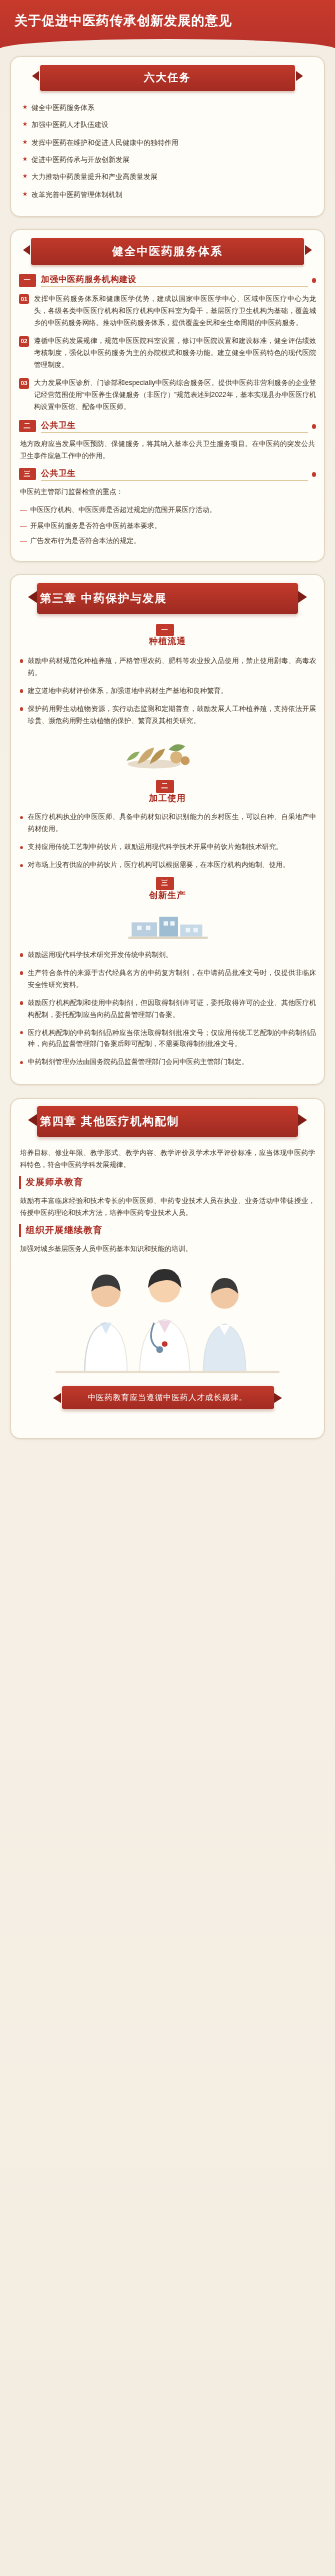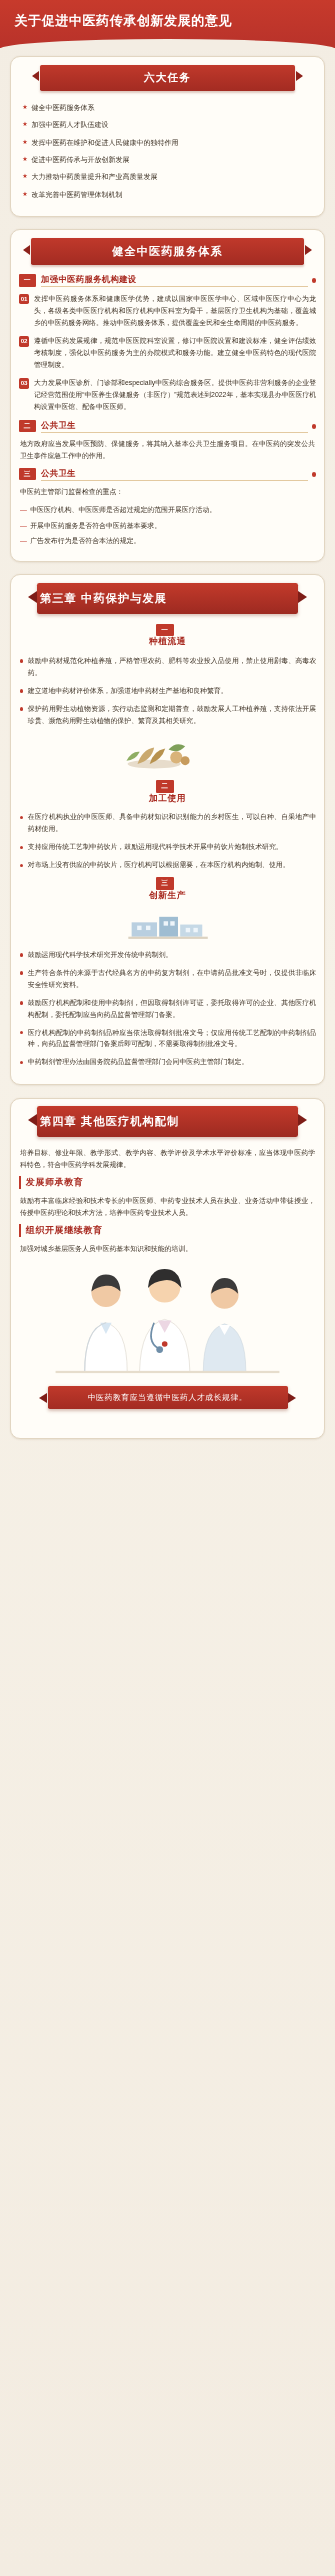--- a/index.html
+++ b/index.html
@@ -262,21 +262,21 @@
   
   .bottom-art {
     position: relative;
     height: 168px;
     margin-top: 5.6px;
   }
   .bottom-banner {
     position: absolute;
     left: 50%; transform: translateX(-50%);
     bottom: 19px;
-    width: 240px;
+    width: 212px;
     background: linear-gradient(180deg,#c0392b,#a32b22);
     color: #fff;
     text-align: center;
     font-size: 7.8px;
     letter-spacing: 0.6px;
     padding: 6.1px 4.5px;
     border-radius: 1.7px;
     box-shadow: 0 1.7px 3.4px rgba(120,40,20,.3);
   }
   .bottom-banner:before, .bottom-banner:after {

